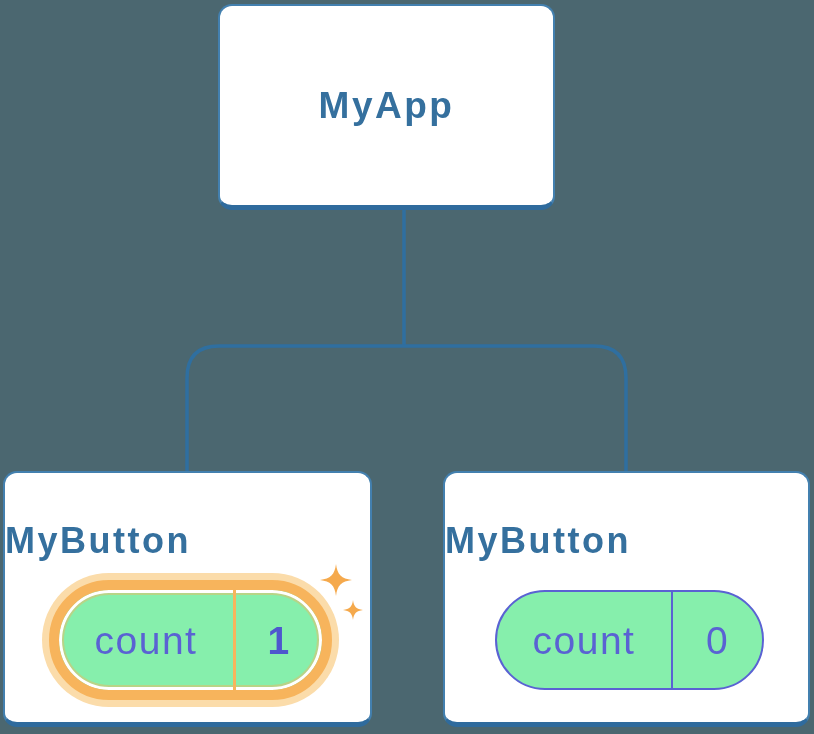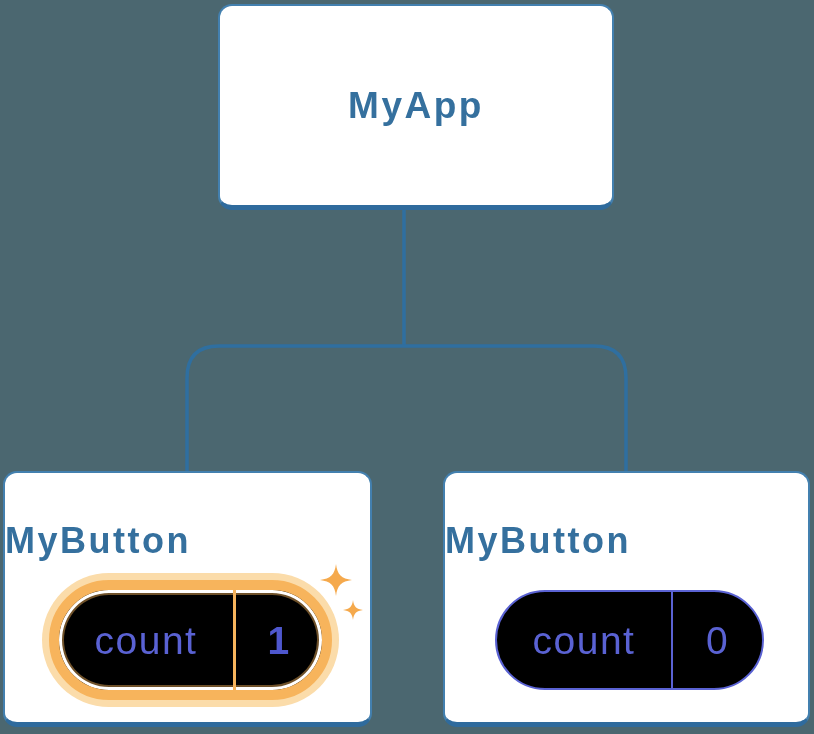--- a/index.html
+++ b/index.html
@@ -18,21 +18,21 @@
 
   .card {
     position: absolute;
     background: var(--card-bg, #FFFFFF);
     border: 2px solid var(--card-border, #4380AF);
     border-bottom: 5px solid var(--card-border-bottom, #2F6B9D);
     border-radius: 14px;
     box-sizing: border-box;
   }
   .card--root {
-    left: 218px; top: 4px; width: 396px; height: 206px;
+    left: 218px; top: 4px; width: 337px; height: 206px;
     display: flex; align-items: center; justify-content: center;
   }
   .card--left  { left: 3px;   top: 471px; width: 369px; height: 256px; }
   .card--right { left: 443px; top: 471px; width: 367px; height: 256px; }
 
   .node-label {
     color: var(--node-label, #35709E);
     font-weight: 700;
     font-size: 37px;
     letter-spacing: 2.5px;
@@ -41,21 +41,21 @@
   }
   .node-label--child {
     position: absolute; top: 50px; left: 0; right: 0;
     text-align: left; font-size: 36px;
   }
 
   .pill {
     position: absolute;
     display: flex;
     align-items: stretch;
-    background: #000000;
+    background: #86efac;
     border-radius: 999px;
     box-sizing: border-box;
   }
   .pill--highlight {
     left: 44px; top: 107px; width: 283px; height: 120px;
     border: 10px solid var(--highlight-ring, #F7B45C);
     box-shadow:
       0 0 0 7px var(--highlight-glow, #FBDCAA),
       inset 0 0 0 3px #FFFFFF,
       inset 0 0 0 5px rgba(247, 180, 92, 0.45);

